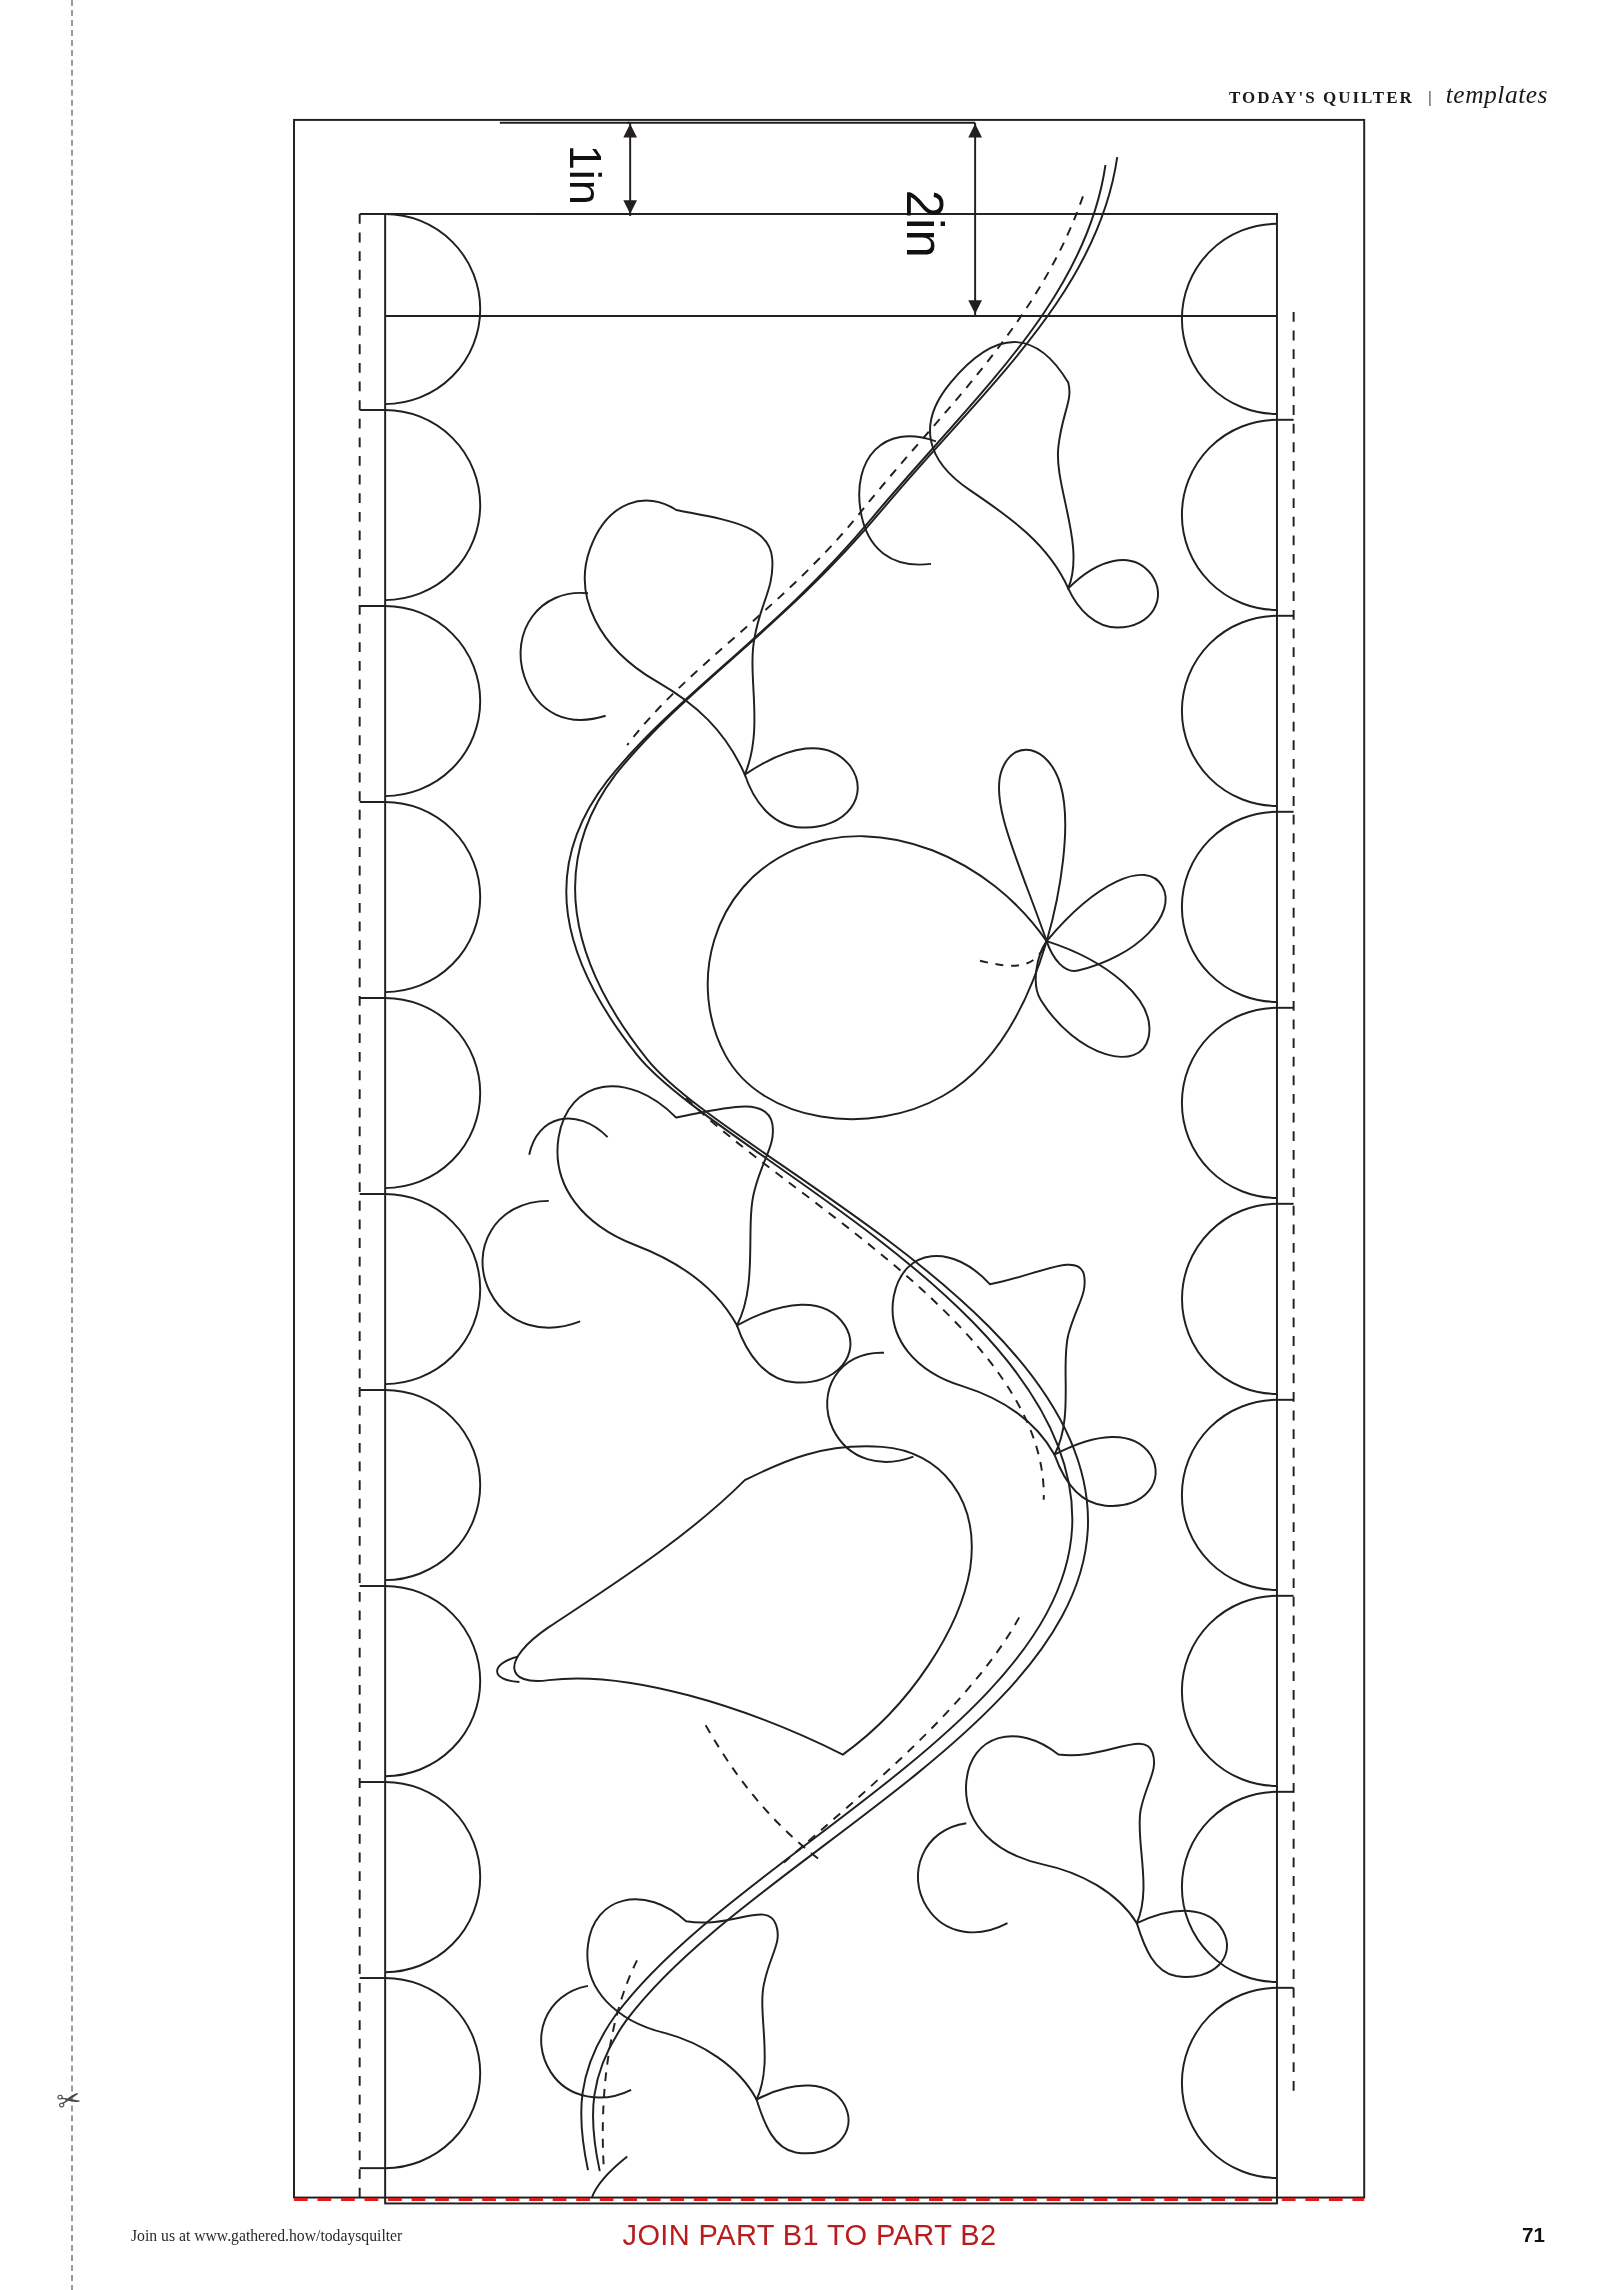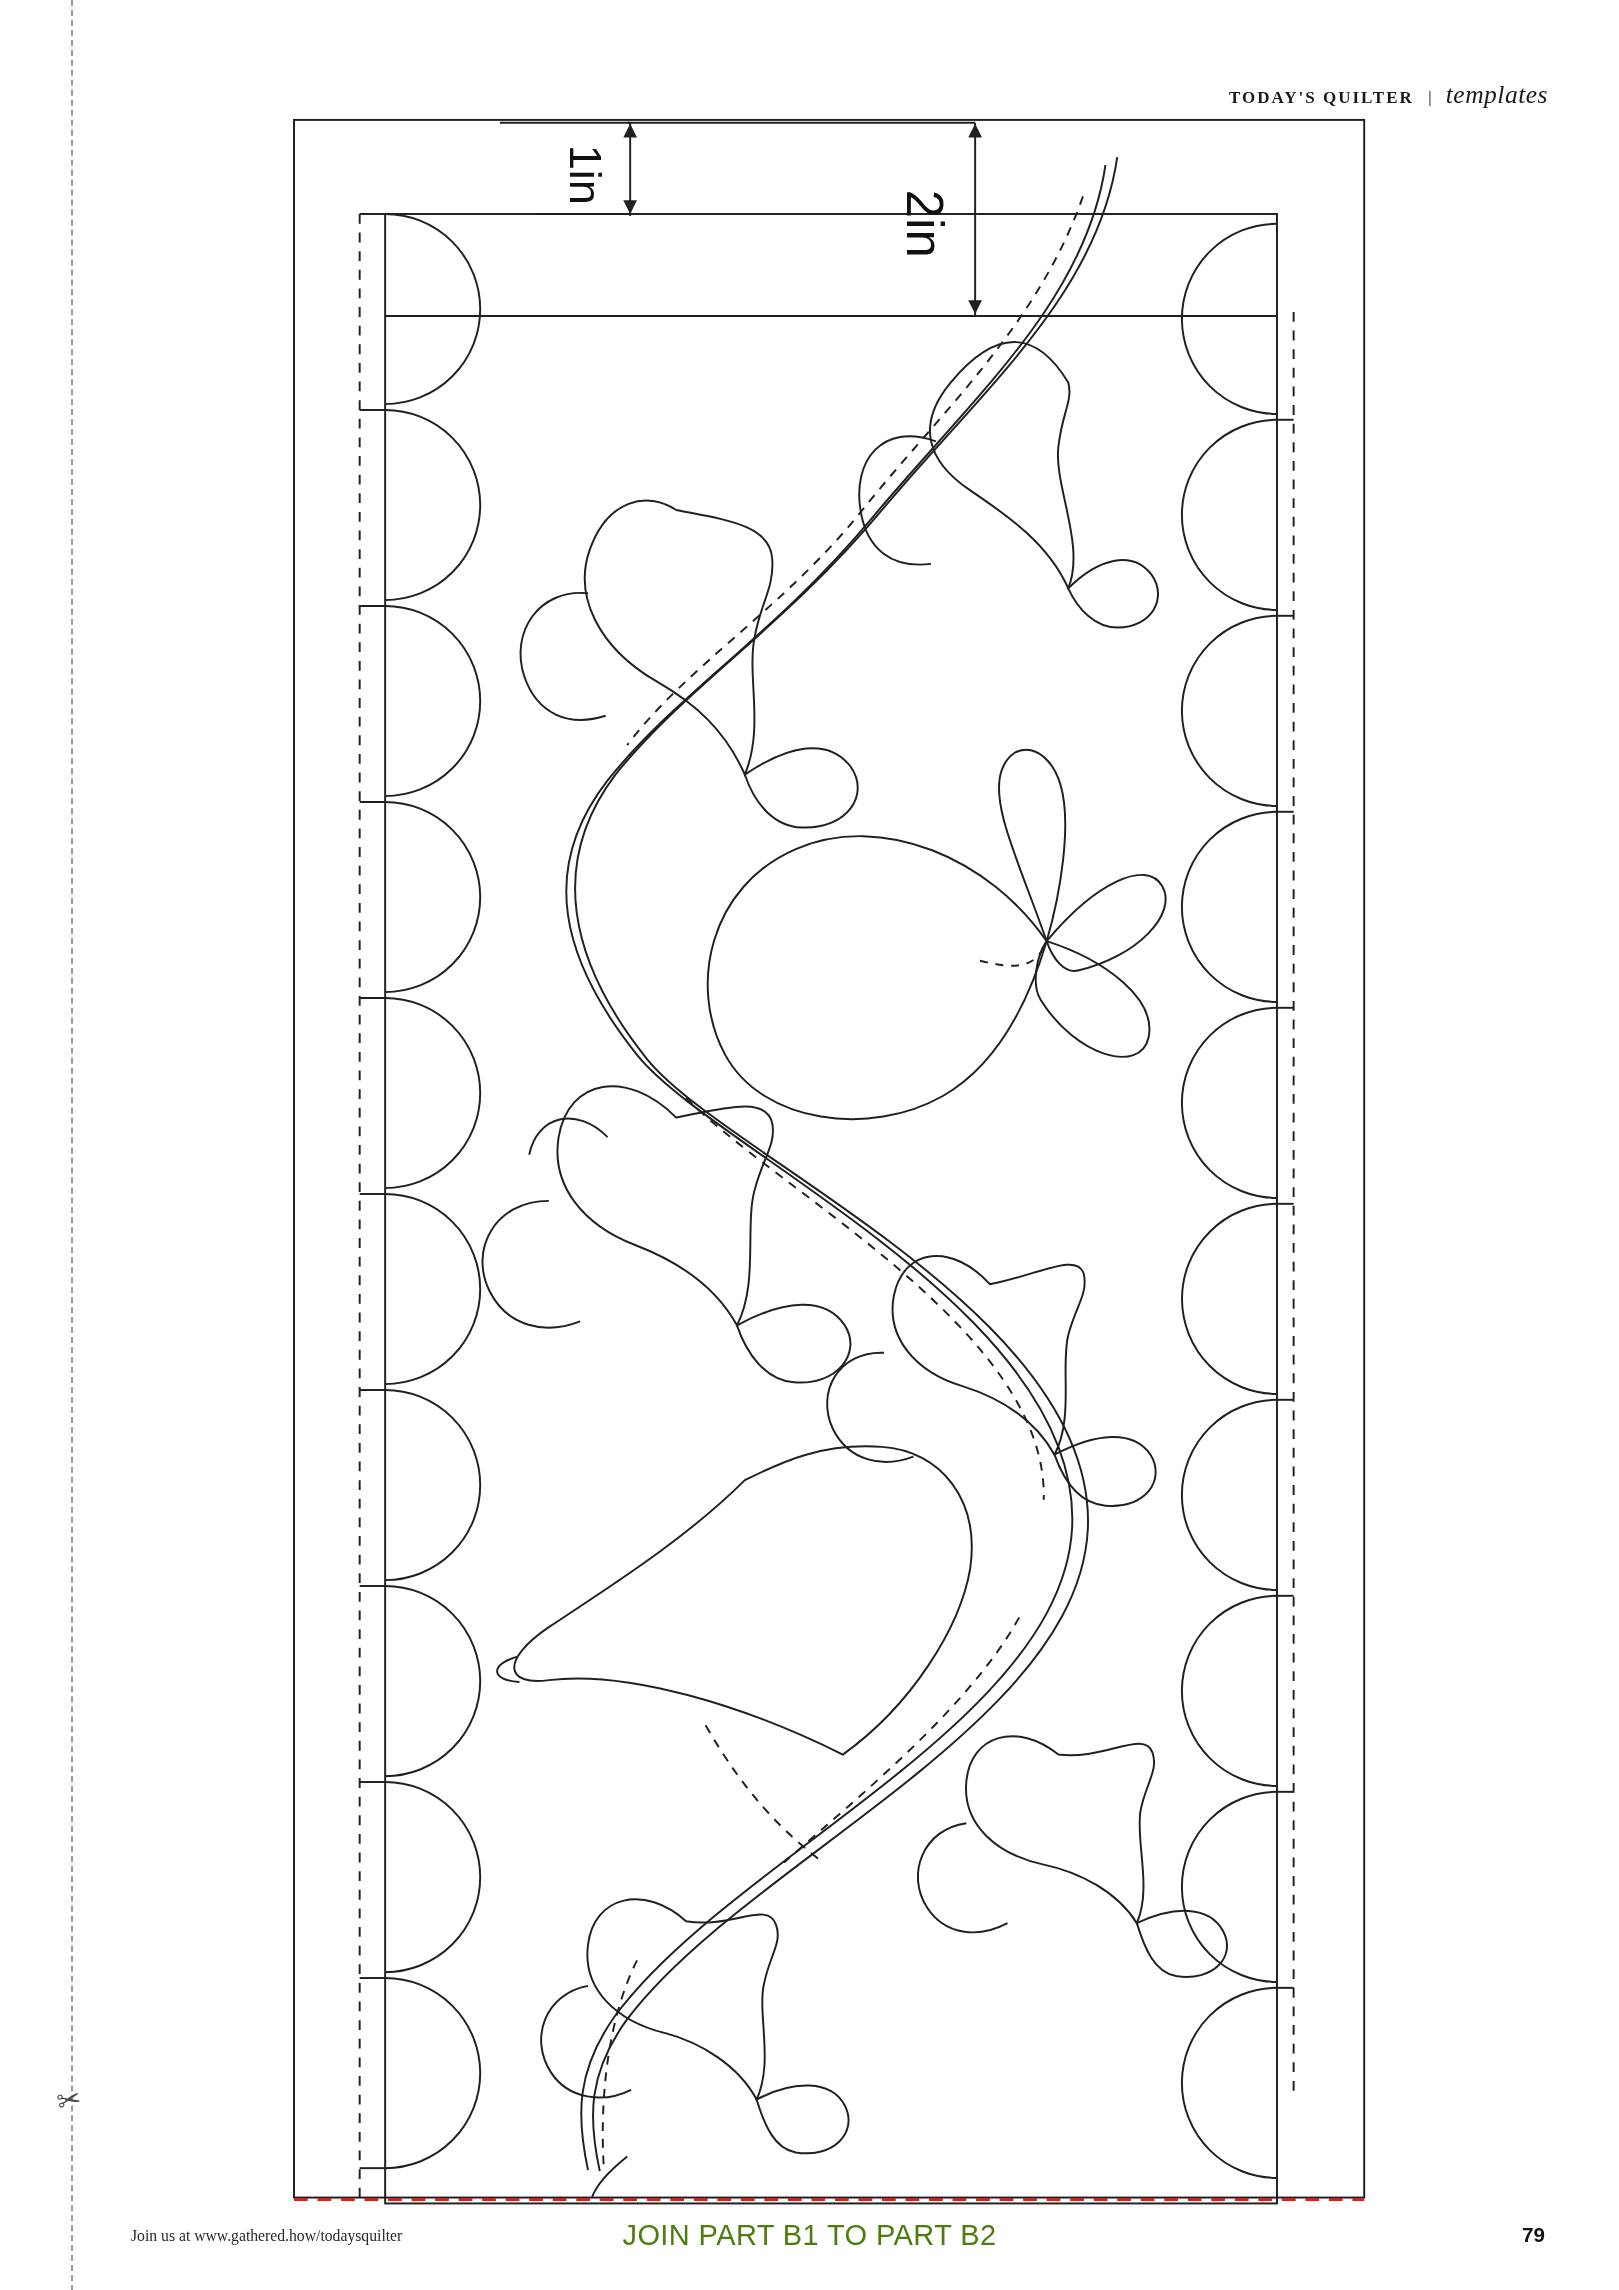--- a/index.html
+++ b/index.html
@@ -98,21 +98,21 @@
     color: #2a2a2a;
   }
   .footer-join {
     position: absolute;
     left: 0;
     right: 0;
     top: 2219px;
     text-align: center;
     font-size: 29px;
     letter-spacing: 0.4px;
-    color: #4d7c0f;
+    color: #b91c1c;
   }
   .page-number {
     position: absolute;
     right: 74px;
     top: 2223px;
     font-weight: bold;
     font-size: 20.6px;
     color: #111;
   }
 
@@ -306,16 +306,16 @@
       <path d="M772 2142 C810 2122 848 2122 862 2148 C876 2176 850 2202 812 2196
                C790 2192 780 2168 772 2142 Z"></path>
       <path d="M640 2200 C620 2216 608 2230 604 2242"></path>
     </g>
 
     <line x1="300" y1="2244" x2="1392" y2="2244" stroke="#e01b1b" stroke-width="3" stroke-dasharray="14 10"></line>
   </svg>
 
   <div class="footer-url">Join us at www.gathered.how/todaysquilter</div>
   <div class="footer-join">JOIN PART B1 TO PART B2</div>
-  <div class="page-number">79</div>
+  <div class="page-number">71</div>
 
 </div>
 
 
 </body></html>

